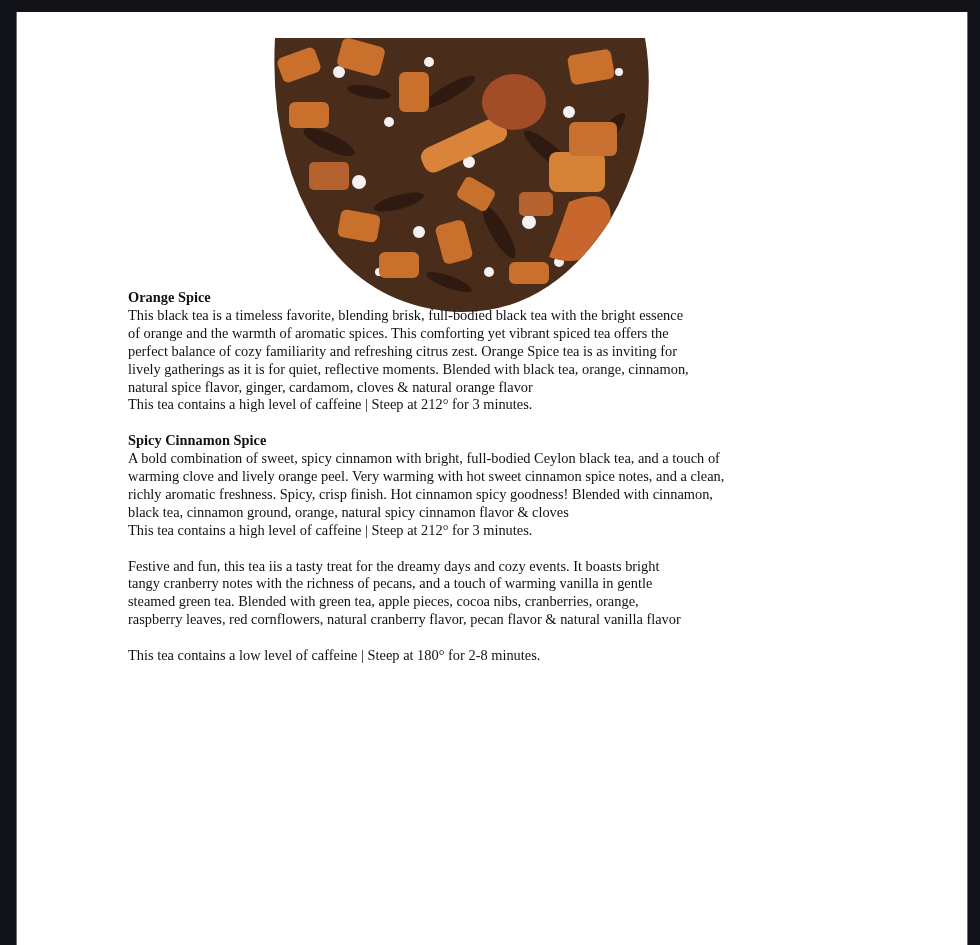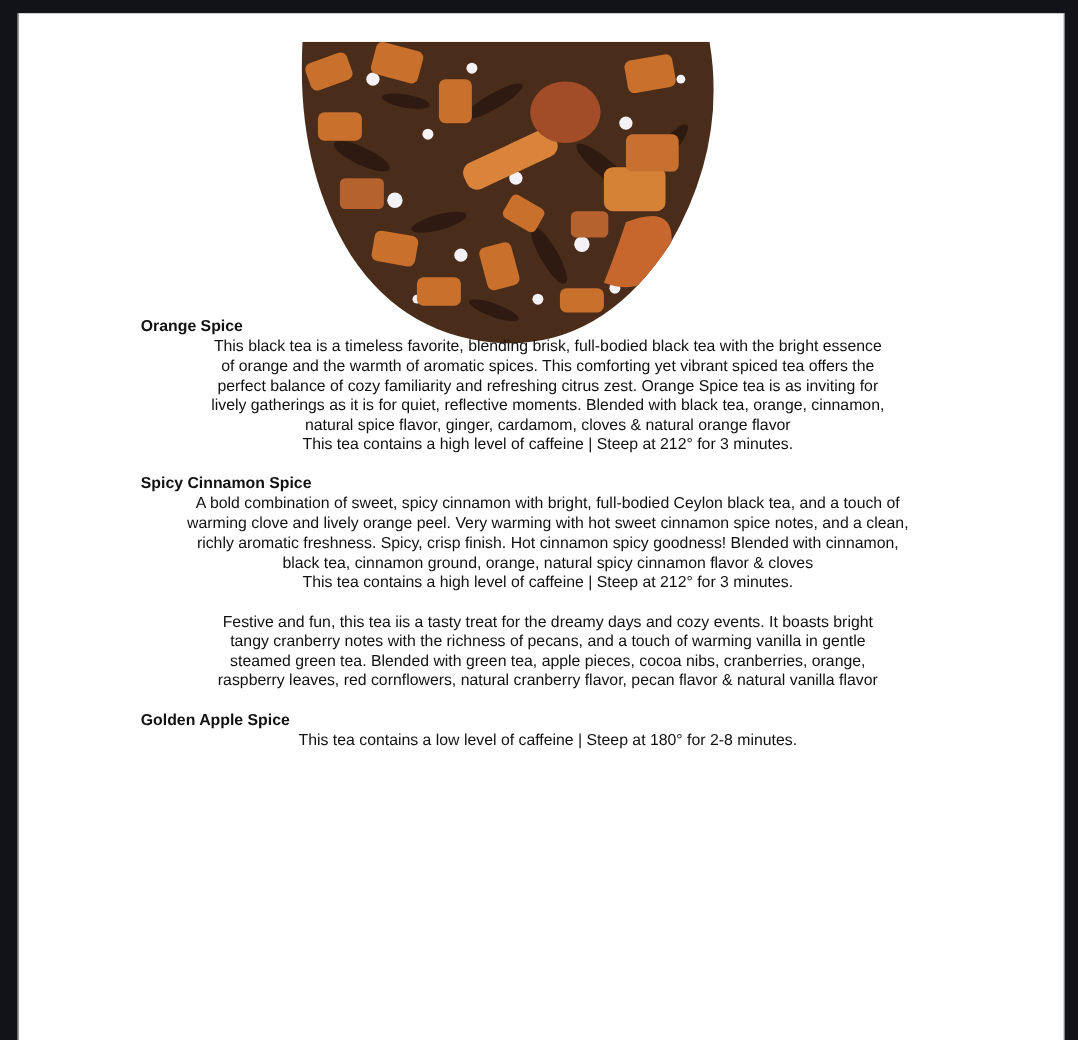--- a/index.html
+++ b/index.html
@@ -33,31 +33,31 @@
       left: 111px;
       top: 277px;
       width: 740px;
       font-family: "Liberation Sans", sans-serif;
       color: #111;
       font-size: 14.4px;
       line-height: 17.9px;
     }
     .tea {
       margin: 0 0 17.9px 0;
+      font-family: Liberation Serif, serif;
     }
     .tea h2 {
       font-size: 14.4px;
       font-weight: bold;
       margin: 0;
       line-height: 17.9px;
     }
     .tea p {
       margin: 0;
       white-space: pre-line;
-      text-align: center;
     }
   </style>
 </head>
 <body>
 
 <div class="page">
 
   <svg class="hero" viewBox="0 0 390 282" xmlns="http://www.w3.org/2000/svg">
     <defs>
       <clipPath id="bowl">
@@ -135,17 +135,16 @@
 black tea, cinnamon ground, orange, natural spicy cinnamon flavor &amp; cloves</p>
       <p>This tea contains a high level of caffeine | Steep at 212° for 3 minutes.</p>
     </div>
     <div class="tea">
       <p>Festive and fun, this tea iis a tasty treat for the dreamy days and cozy events. It boasts bright
 tangy cranberry notes with the richness of pecans, and a touch of warming vanilla in gentle
 steamed green tea. Blended with green tea, apple pieces, cocoa nibs, cranberries, orange,
 raspberry leaves, red cornflowers, natural cranberry flavor, pecan flavor &amp; natural vanilla flavor</p>
     </div>
     <div class="tea">
-      <h2>Golden Apple Spice</h2>
       <p>This tea contains a low level of caffeine | Steep at 180° for 2-8 minutes.</p>
     </div>
   </div>
 </div>
 
 </body></html>

